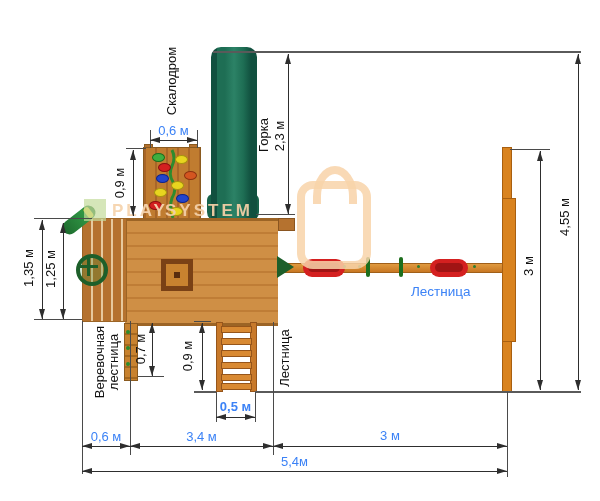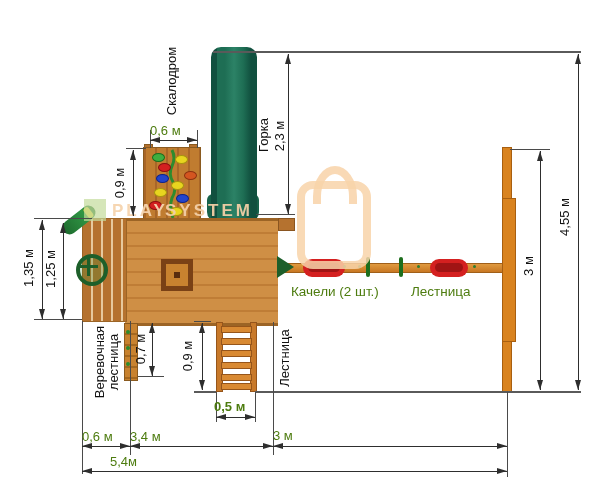--- a/index.html
+++ b/index.html
@@ -15,21 +15,21 @@
   .dimh::before{content:'';position:absolute;left:0;top:-3px;border-top:3.5px solid transparent;
     border-bottom:3.5px solid transparent;border-right:10px solid #2e2e2e;}
   .dimh::after{content:'';position:absolute;right:0;top:-3px;border-top:3.5px solid transparent;
     border-bottom:3.5px solid transparent;border-left:10px solid #2e2e2e;}
   
   .dimv{position:absolute;width:1px;background:#2e2e2e;z-index:4;}
   .dimv::before{content:'';position:absolute;top:0;left:-3px;border-left:3.5px solid transparent;
     border-right:3.5px solid transparent;border-bottom:10px solid #2e2e2e;}
   .dimv::after{content:'';position:absolute;bottom:0;left:-3px;border-left:3.5px solid transparent;
     border-right:3.5px solid transparent;border-top:10px solid #2e2e2e;}
-  .htext{position:absolute;font-size:13px;text-align:left;color:#4d7c0f;z-index:5;white-space:nowrap;}
+  .htext{position:absolute;font-size:13px;text-align:center;color:#3b82f6;z-index:5;white-space:nowrap;}
   .vtext{position:absolute;font-size:13px;color:#111;z-index:5;white-space:nowrap;
          transform:translate(-50%,-50%) rotate(-90deg);}
   
   .wood{background:repeating-linear-gradient(180deg,#cf8f45 0 11px,#bf7d36 11px 13px);}
   .z1{z-index:1;} .z2{z-index:2;}
   .seat{position:absolute;background:#d42020;border-radius:9px;z-index:1;}
   .seat .in{position:absolute;left:5px;right:5px;top:4px;bottom:5px;background:#a01414;border-radius:6px;}
   .hold{position:absolute;width:11px;height:7px;border-radius:50%;z-index:1;}
 </style>
 </head>
@@ -172,21 +172,20 @@
     <span>лестница</span>
   </div>
 
   <div class="vtext" style="left:140px;top:349px;">0,7 м</div>
   <div class="vtext" style="left:187px;top:356px;">0,9 м</div>
   <div class="vtext" style="left:284px;top:358px;">Лестница</div>
   <div class="htext" style="left:214px;top:399px;width:43px;font-weight:bold;">0,5 м</div>
   <div class="htext" style="left:82px;top:429px;width:48px;">0,6 м</div>
   <div class="htext" style="left:130px;top:429px;width:143px;">3,4 м</div>
   <div class="htext" style="left:273px;top:428px;width:234px;">3 м</div>
-  <div class="htext" style="left:82px;top:454px;width:425px;margin-left:28px;">5,4м</div>
+  <div class="htext" style="left:82px;top:454px;width:425px;">5,4м</div>
 
-  <div class="htext" style="left:291px;top:284px;font-size:13.5px;">Качели (2 шт.)</div>
   <div class="htext" style="left:411px;top:284px;font-size:13.5px;">Лестница</div>
 
   <div class="vtext" style="left:528px;top:266px;">3 м</div>
   <div class="vtext" style="left:564px;top:217px;">4,55 м</div>
 
 </div>
 
 </body></html>

